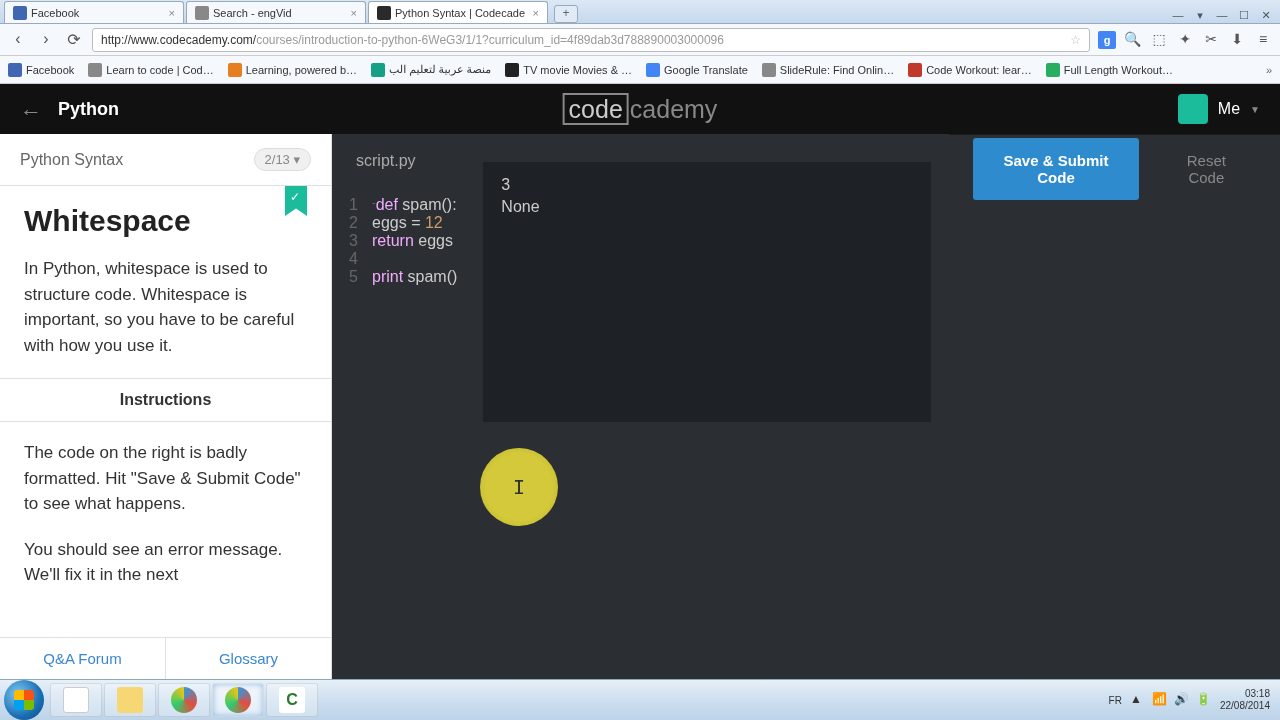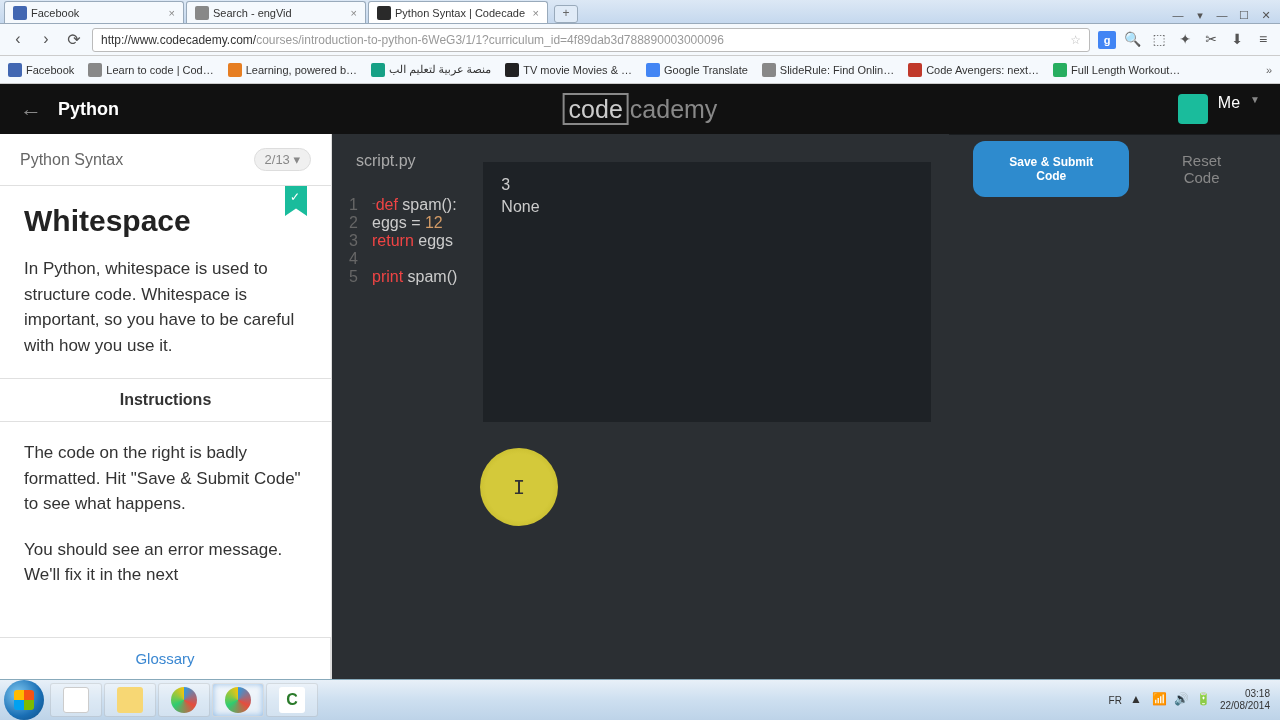--- a/index.html
+++ b/index.html
@@ -28,21 +28,21 @@
 .bookmarks { height: 28px; background: #f5f9fd; display: flex; align-items: center; padding: 0 8px; gap: 14px; border-bottom: 1px solid #ccc; font-size: 11px; }
 .bm { display: flex; align-items: center; gap: 4px; color: #333; cursor: pointer; white-space: nowrap; }
 .bm .bico { width: 14px; height: 14px; background: #888; border-radius: 2px; flex-shrink: 0; }
 
 
 .cc-header { height: 50px; background: #111; display: flex; align-items: center; padding: 0 20px; color: #fff; }
 .back-arrow { font-size: 22px; color: #888; margin-right: 16px; cursor: pointer; }
 .course-title { font-size: 18px; font-weight: 700; }
 .cc-logo { position: absolute; left: 50%; transform: translateX(-50%); font-size: 25px; color: #888; }
 .cc-logo .boxed { border: 2px solid #888; padding: 0 4px; margin-right: 1px; color: #ccc; }
-.me-box { margin-left: auto; display: flex; align-items: flex-start; gap: 10px; cursor: pointer; }
+.me-box { margin-left: auto; display: flex; align-items: center; gap: 10px; cursor: pointer; }
 .avatar { width: 30px; height: 30px; background: #1abc9c; border-radius: 4px; }
 .me-label { font-size: 16px; color: #fff; }
 .me-caret { color: #888; font-size: 10px; }
 
 
 .main { display: flex; height: 545px; background: #2b2f33; }
 .sidebar { width: 332px; background: #fff; display: flex; flex-direction: column; border-right: 1px solid #ddd; }
 .side-header { padding: 14px 20px; display: flex; align-items: center; justify-content: space-between; border-bottom: 1px solid #e0e0e0; }
 .side-header-title { font-size: 16px; color: #666; }
 .progress-pill { background: #f0f0f0; border: 1px solid #ddd; border-radius: 14px; padding: 3px 10px; font-size: 13px; color: #888; cursor: pointer; }
@@ -57,29 +57,29 @@
 .side-footer a:first-child { border-right: 1px solid #e0e0e0; }
 
 .editor-area { flex: 1; display: flex; flex-direction: row; background: #2b2f33; }
 .editor-top { display: flex; flex: 1; }
 .code-pane { flex: 1; padding: 8px 0 0 0; }
 .file-tab { display: inline-block; background: #2b2f33; color: #aaa; padding: 10px 24px; font-size: 16px; border-bottom: 2px solid transparent; }
 .code-lines { padding: 14px 14px; font-family: Consolas, monospace; font-size: 16px; }
 .line { display: flex; }
 .gutter { width: 24px; color: #666; text-align: right; padding-right: 12px; user-select: none; }
 .code { color: #ccc; white-space: pre; }
-.kw { color: #ef4444; }
+.kw { color: #f0abfc; }
 .num { color: #d19a66; }
 .fold { color: #666; font-size: 11px; margin-left: 2px; }
 
 .console-pane { width: 448px; background: #1e2226; margin: 28px 18px 0 12px; padding: 14px 18px; font-family: Consolas, monospace; font-size: 16px; color: #ccc; height: 260px; }
 .console-line { margin-bottom: 4px; }
 
 .editor-footer { height: 68px; background: #2b2f33; display: flex; align-items: center; padding: 0 24px; gap: 18px; border-top: 1px solid #1a1d20; }
-.btn-primary { background: #2e8bce; color: #fff; border: none; padding: 14px 24px; font-size: 12px; font-weight: 600; border-radius: 12px; cursor: pointer; }
+.btn-primary { background: #2e8bce; color: #fff; border: none; padding: 14px 24px; font-size: 15px; font-weight: 600; border-radius: 3px; cursor: pointer; }
 .btn-secondary { background: transparent; color: #888; border: none; padding: 14px 18px; font-size: 15px; cursor: pointer; }
 
 
 .cursor-spot { position: absolute; left: 480px; top: 448px; width: 78px; height: 78px; background: radial-gradient(circle,#d4c93a 60%,#b8ad20 100%); border-radius: 50%; display: flex; align-items: center; justify-content: center; font-family: monospace; font-size: 20px; color: #333; pointer-events: none; }
 
 
 .taskbar { height: 41px; background: linear-gradient(#e8f0f8,#cddff0 50%,#bdd3e8); border-top: 1px solid #8ab; display: flex; align-items: center; padding: 0 4px; }
 .start-orb { width: 40px; height: 40px; background: radial-gradient(circle at 35% 35%,#7fc8f0,#1a6fb5 60%,#0a4a80); border-radius: 50%; margin-right: 6px; cursor: pointer; position: relative; }
 .start-orb::after { content: ""; position: absolute; left: 10px; top: 10px; width: 20px; height: 20px; background: conic-gradient(#f65314 0 25%,#7cbb00 25% 50%,#00a1f1 50% 75%,#ffbb00 75%); border-radius: 3px; }
 .task-item { width: 52px; height: 34px; background: rgba(255,255,255,0.3); border: 1px solid rgba(0,0,0,0.1); border-radius: 3px; margin-right: 2px; display: flex; align-items: center; justify-content: center; cursor: pointer; }
@@ -163,21 +163,21 @@
   <div class="bm">
       <span class="bico" style="background:#4285f4"></span>
       <span>Google Translate</span>
     </div>
   <div class="bm">
       <span class="bico"></span>
       <span>SlideRule: Find Onlin…</span>
     </div>
   <div class="bm">
       <span class="bico" style="background:#c0392b"></span>
-      <span>Code Avengers: next…</span>
+      <span>Code Workout: lear…</span>
     </div>
   <div class="bm">
       <span class="bico" style="background:#27ae60"></span>
       <span>Full Length Workout…</span>
     </div>
   <span style="margin-left:auto;color:#666;cursor:pointer">»</span>
 </div>
 
 <div class="cc-header" style="position:relative">
   <span class="back-arrow">←</span>
@@ -198,20 +198,21 @@
     </div>
     <div class="side-body">
       <div class="ribbon"></div>
       <div class="lesson-title">Whitespace</div>
       <div class="lesson-text">In Python, whitespace is used to structure code. Whitespace is important, so you have to be careful with how you use it.</div>
       <div class="instr-label">Instructions</div>
       <div class="lesson-text">The code on the right is badly formatted. Hit "Save &amp; Submit Code" to see what happens.</div>
       <div class="lesson-text">You should see an error message. We'll fix it in the next</div>
     </div>
     <div class="side-footer">
+      <a>Q&amp;A Forum</a>
       <a>Glossary</a>
     </div>
   </div>
 
   <div class="editor-area">
     <div class="editor-top">
       <div class="code-pane">
         <div class="file-tab">script.py</div>
         <div class="code-lines" id="code-lines">
             <div class="line">

